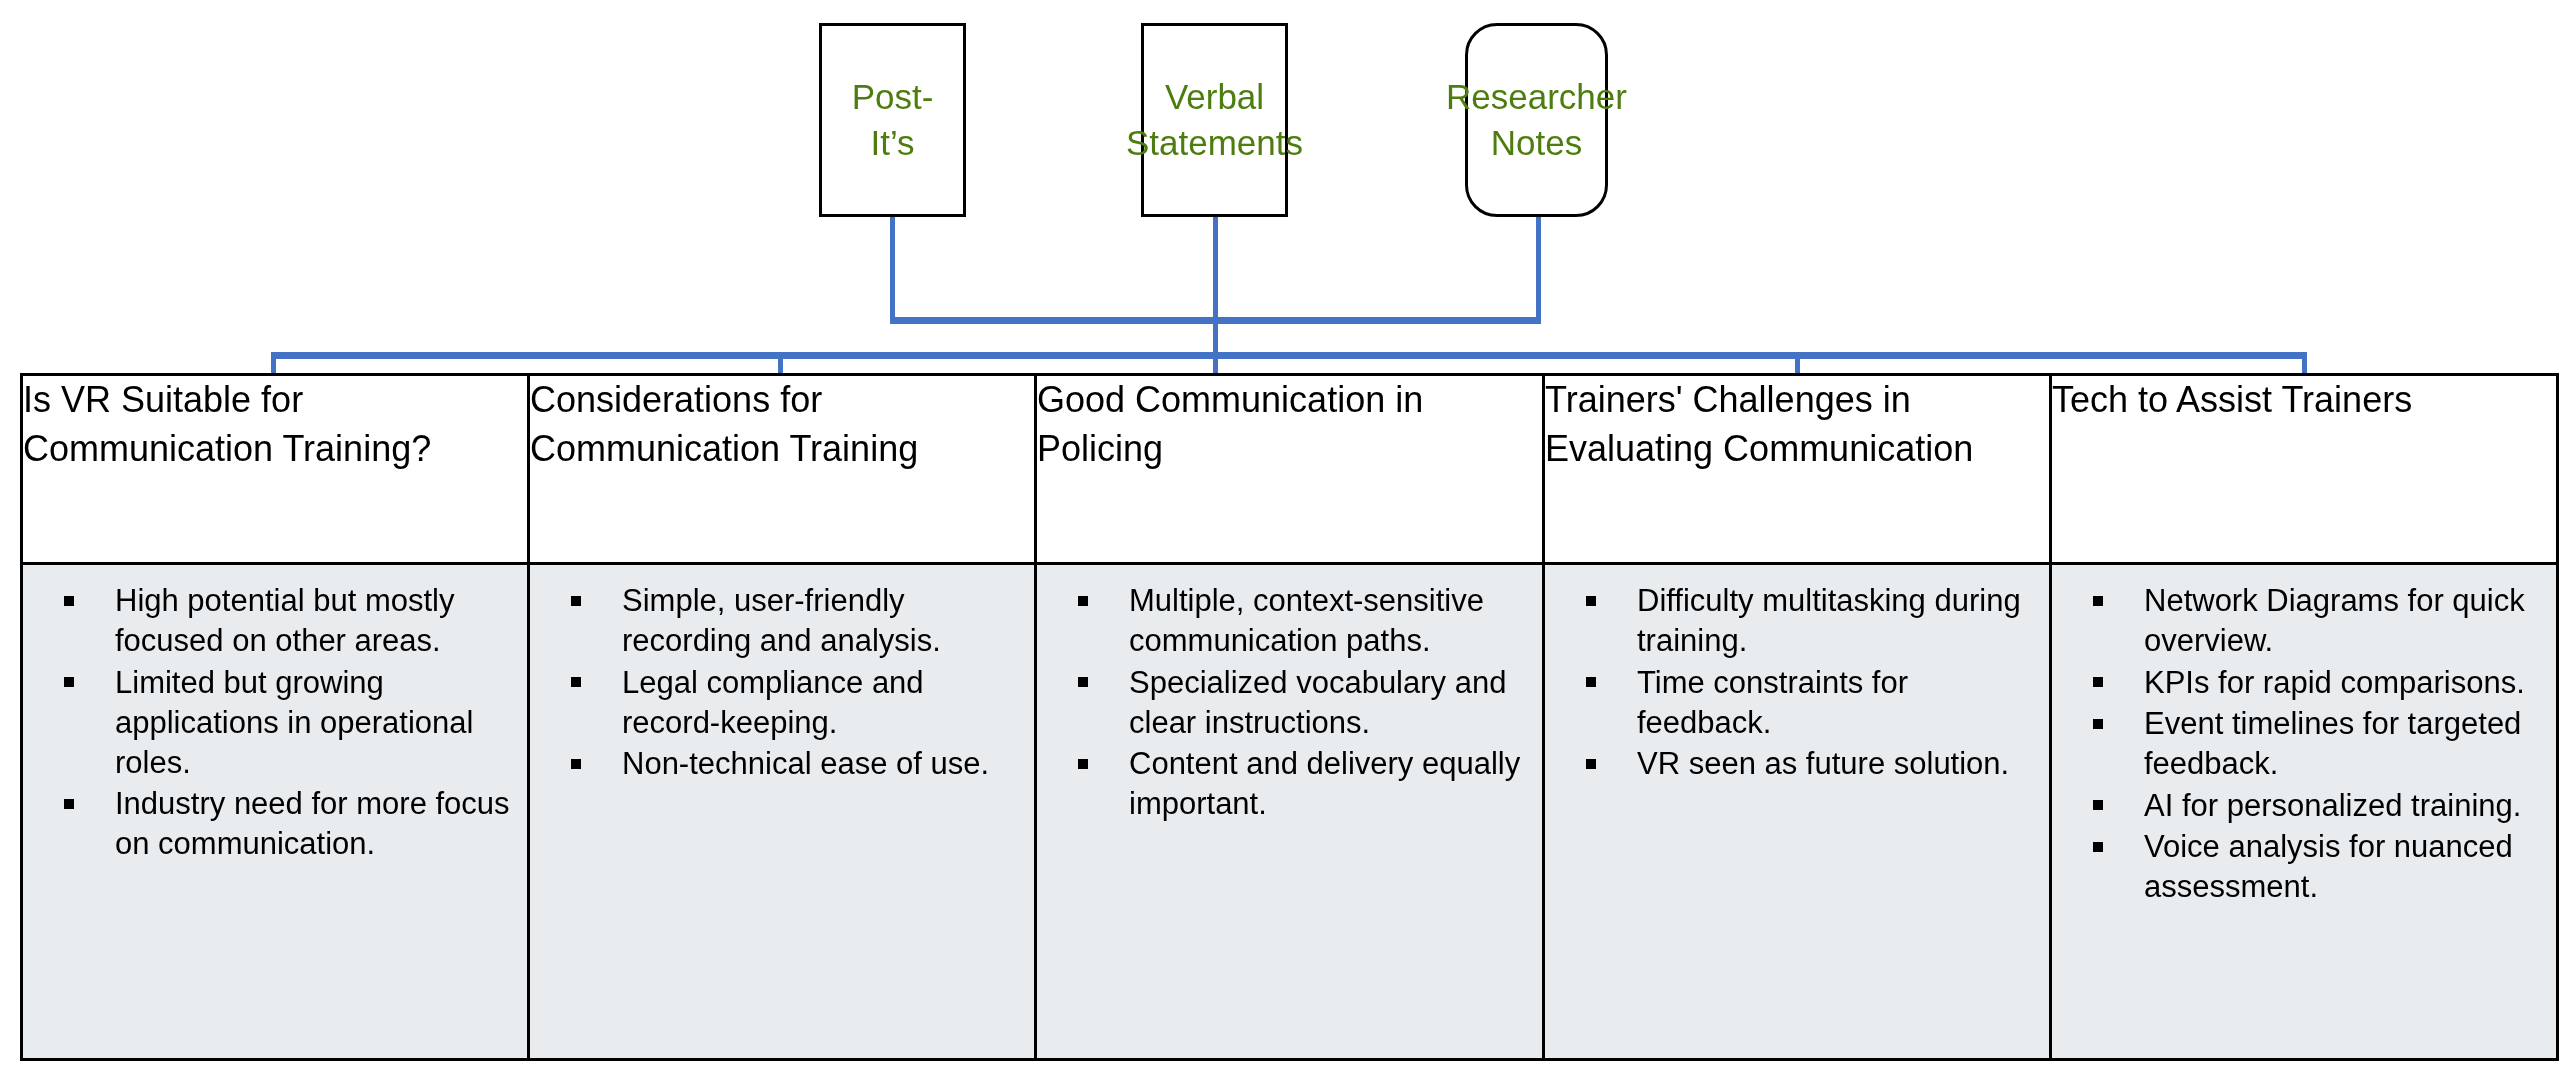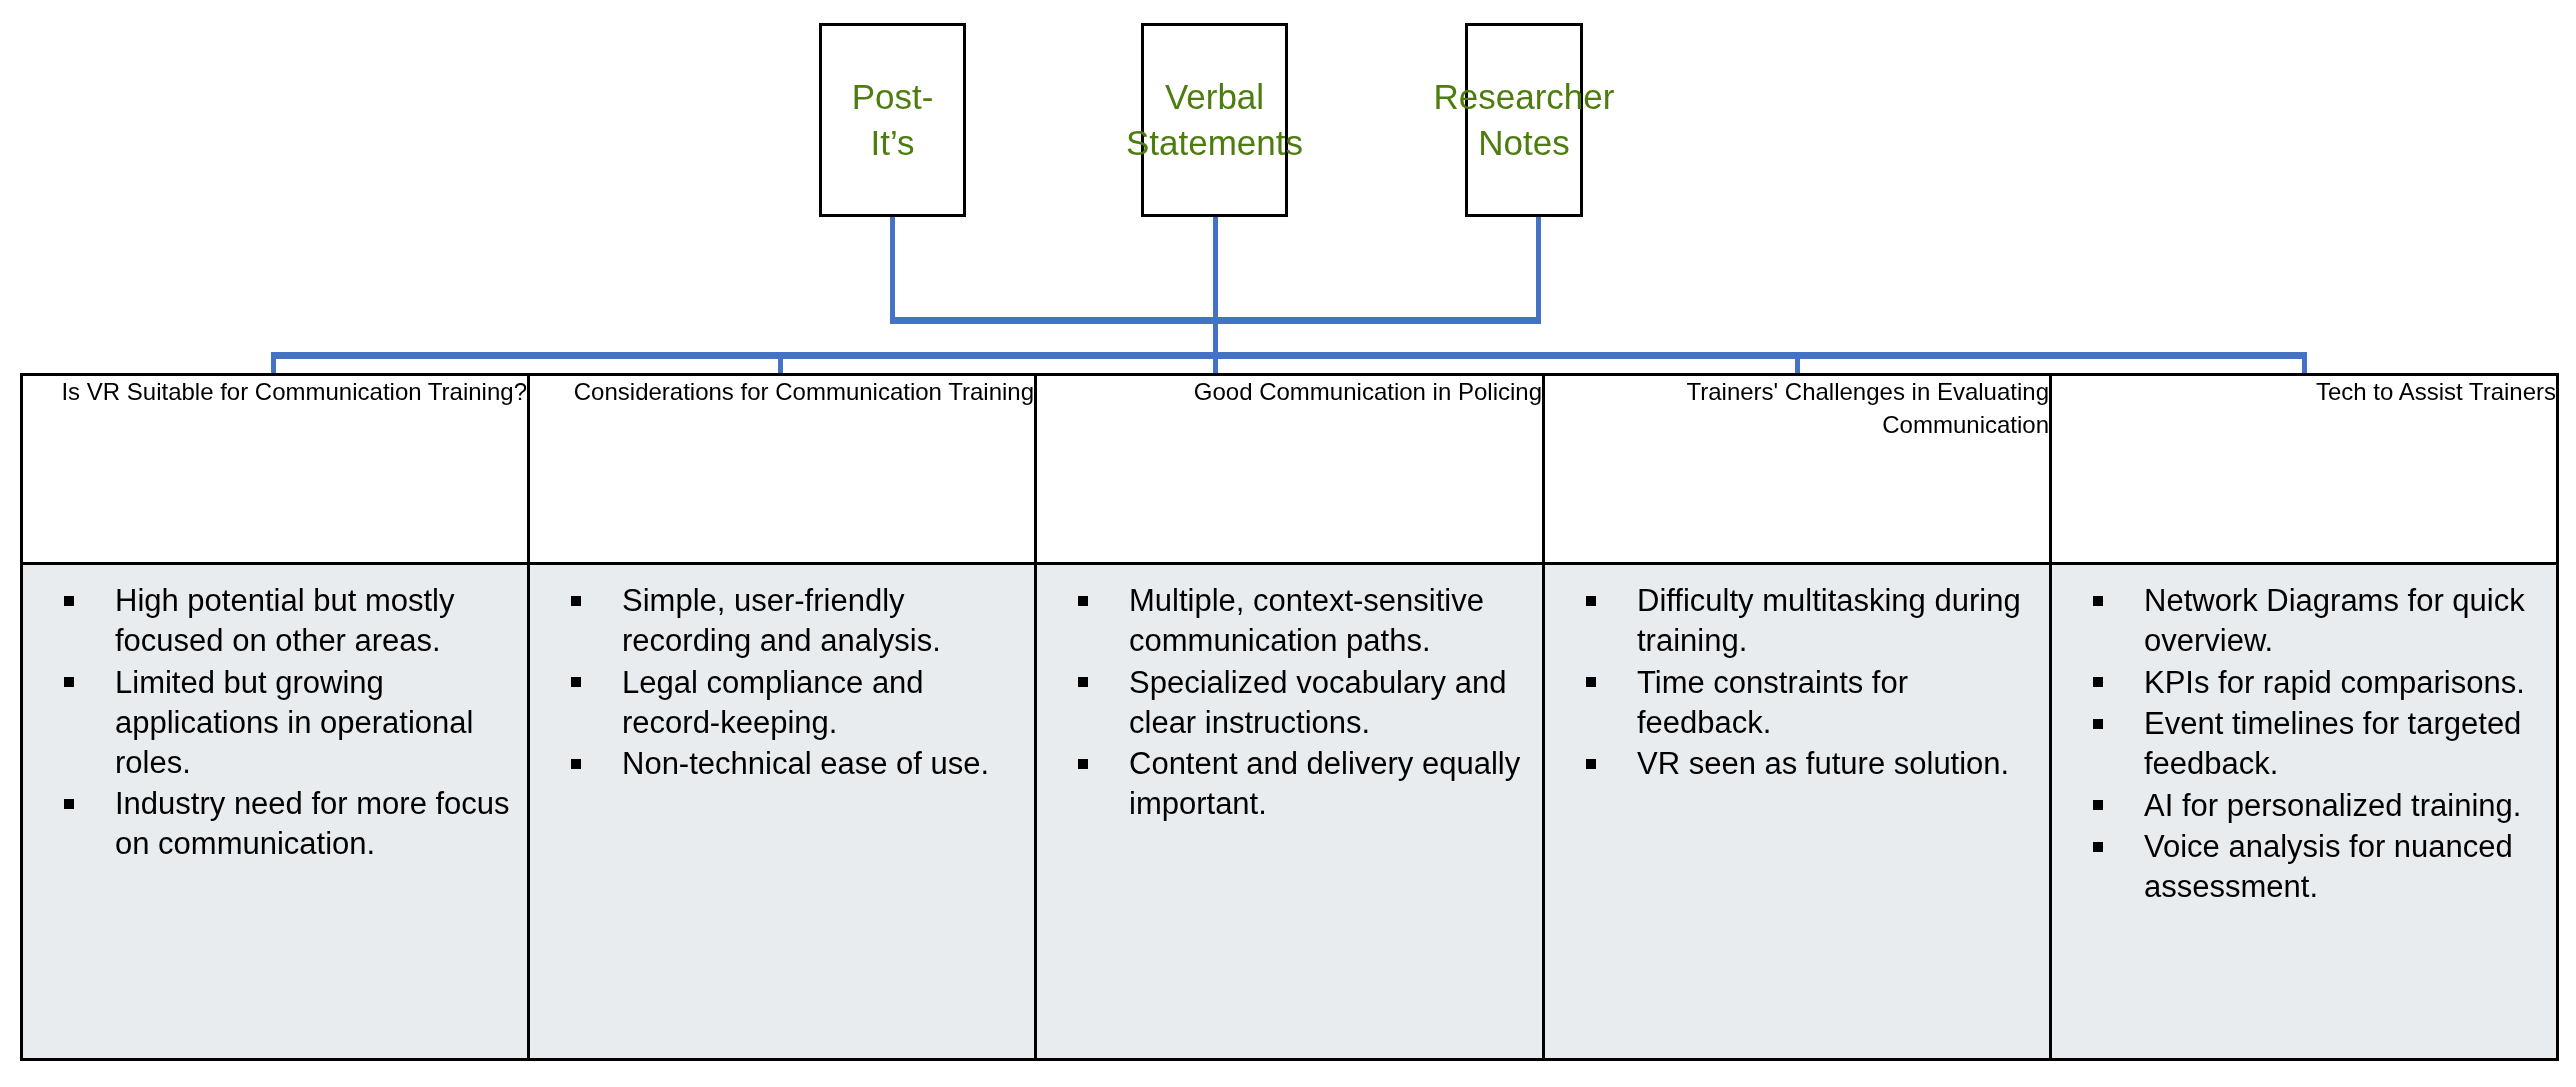--- a/index.html
+++ b/index.html
@@ -30,21 +30,21 @@
     align-items: center;
     justify-content: center;
     text-align: center;
     font-size: 35px;
     line-height: 1.32;
     color: #4d7c0f;
     padding: 3.1px 7.8px;
   }
   #src-0 { left: 819px; top: 23px;  width: 147px; height: 194px; }
   #src-1 { left: 1141px; top: 23px;  width: 147px; height: 194px; }
-  #src-2 { left: 1465px; top: 23px;  width: 118px; height: 194px; }
+  #src-2 { left: 1465px; top: 23px;  width: 143px; height: 194px; border-radius: 32px; }
 
   
   .conn {
     position: absolute;
     background: #4472C4;
   }
   .conn-v { width: 4.7px; }
   .conn-h { height: 7px; }
 
   .arrow-head {
@@ -77,23 +77,23 @@
 
   #theme-table td {
     border: 3.9px solid #000000;
     box-sizing: border-box;
     vertical-align: top;
     padding: 0;
   }
   td.header-cell {
     height: 189px;
     background: #ffffff;
-    text-align: right;
+    text-align: left;
     vertical-align: middle;
-    font-size: 24px;
+    font-size: 36px;
     line-height: 1.36;
     padding: 4.7px 12.4px;
   }
   td.body-cell {
     background: #E8ECEF;
     padding: 17px 12.4px 7.8px 12.4px;
   }
 
   ul.bullets {
     list-style: none;

